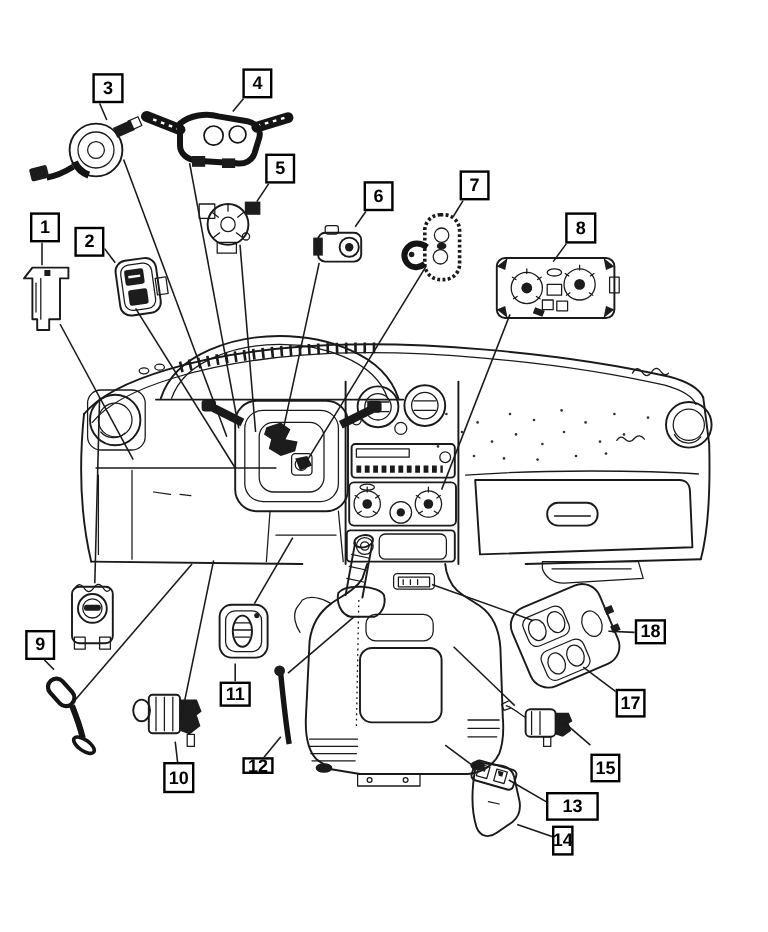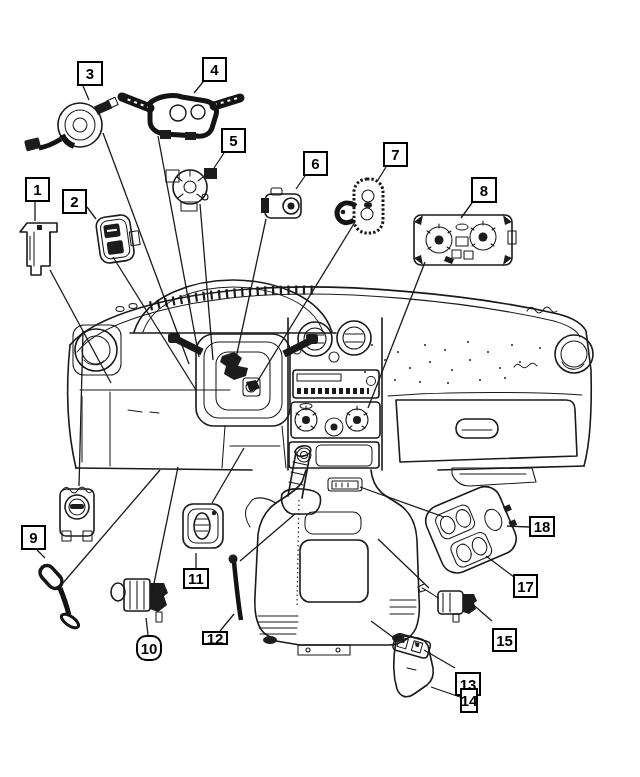--- a/index.html
+++ b/index.html
@@ -363,21 +363,21 @@
 <div id="callout-layer">
     <div class="callout" style="left: 25px; top: 177px; width: 25px; height: 25px; border-color: rgb(0, 0, 0);">1</div>
     <div class="callout" style="left: 62px; top: 189px; width: 25px; height: 25px; border-color: rgb(0, 0, 0);">2</div>
     <div class="callout" style="left: 77px; top: 61px; width: 26px; height: 25px; border-color: rgb(0, 0, 0);">3</div>
     <div class="callout" style="left: 202px; top: 57px; width: 25px; height: 25px; border-color: rgb(0, 0, 0);">4</div>
     <div class="callout" style="left: 221px; top: 128px; width: 25px; height: 25px; border-color: rgb(0, 0, 0);">5</div>
     <div class="callout" style="left: 303px; top: 151px; width: 25px; height: 25px; border-color: rgb(0, 0, 0);">6</div>
     <div class="callout" style="left: 383px; top: 142px; width: 25px; height: 25px; border-color: rgb(0, 0, 0);">7</div>
     <div class="callout" style="left: 471px; top: 177px; width: 26px; height: 26px; border-color: rgb(0, 0, 0);">8</div>
     <div class="callout" style="left: 21px; top: 525px; width: 25px; height: 25px; border-color: rgb(0, 0, 0);">9</div>
-    <div class="callout" style="left: 136px; top: 635px; width: 26px; height: 26px; border-color: rgb(0, 0, 0); border-radius: 10px;">10</div>
+    <div class="callout" style="left: 136px; top: 635px; width: 26px; height: 26px; border-color: rgb(0, 0, 0);">10</div>
     <div class="callout" style="left: 183px; top: 568px; width: 26px; height: 21px; border-color: rgb(0, 0, 0);">11</div>
     <div class="callout" style="left: 202px; top: 631px; width: 26px; height: 14px; border-color: rgb(0, 0, 0); text-align: right;">12</div>
-    <div class="callout" style="left: 455px; top: 660px; width: 26px; height: 24px; border-color: rgb(0, 0, 0); margin-top: 12px;">13</div>
+    <div class="callout" style="left: 455px; top: 660px; width: 44px; height: 24px; border-color: rgb(0, 0, 0);">13</div>
     <div class="callout" style="left: 460px; top: 688px; width: 18px; height: 25px; border-color: rgb(0, 0, 0);">14</div>
     <div class="callout" style="left: 492px; top: 616px; width: 25px; height: 24px; border-color: rgb(0, 0, 0); margin-top: 12px;">15</div>
     <div class="callout" style="left: 513px; top: 574px; width: 25px; height: 24px; border-color: rgb(0, 0, 0);">17</div>
     <div class="callout" style="left: 529px; top: 516px; width: 26px; height: 21px; border-color: rgb(0, 0, 0);">18</div>
   </div>
 
 </body></html>

